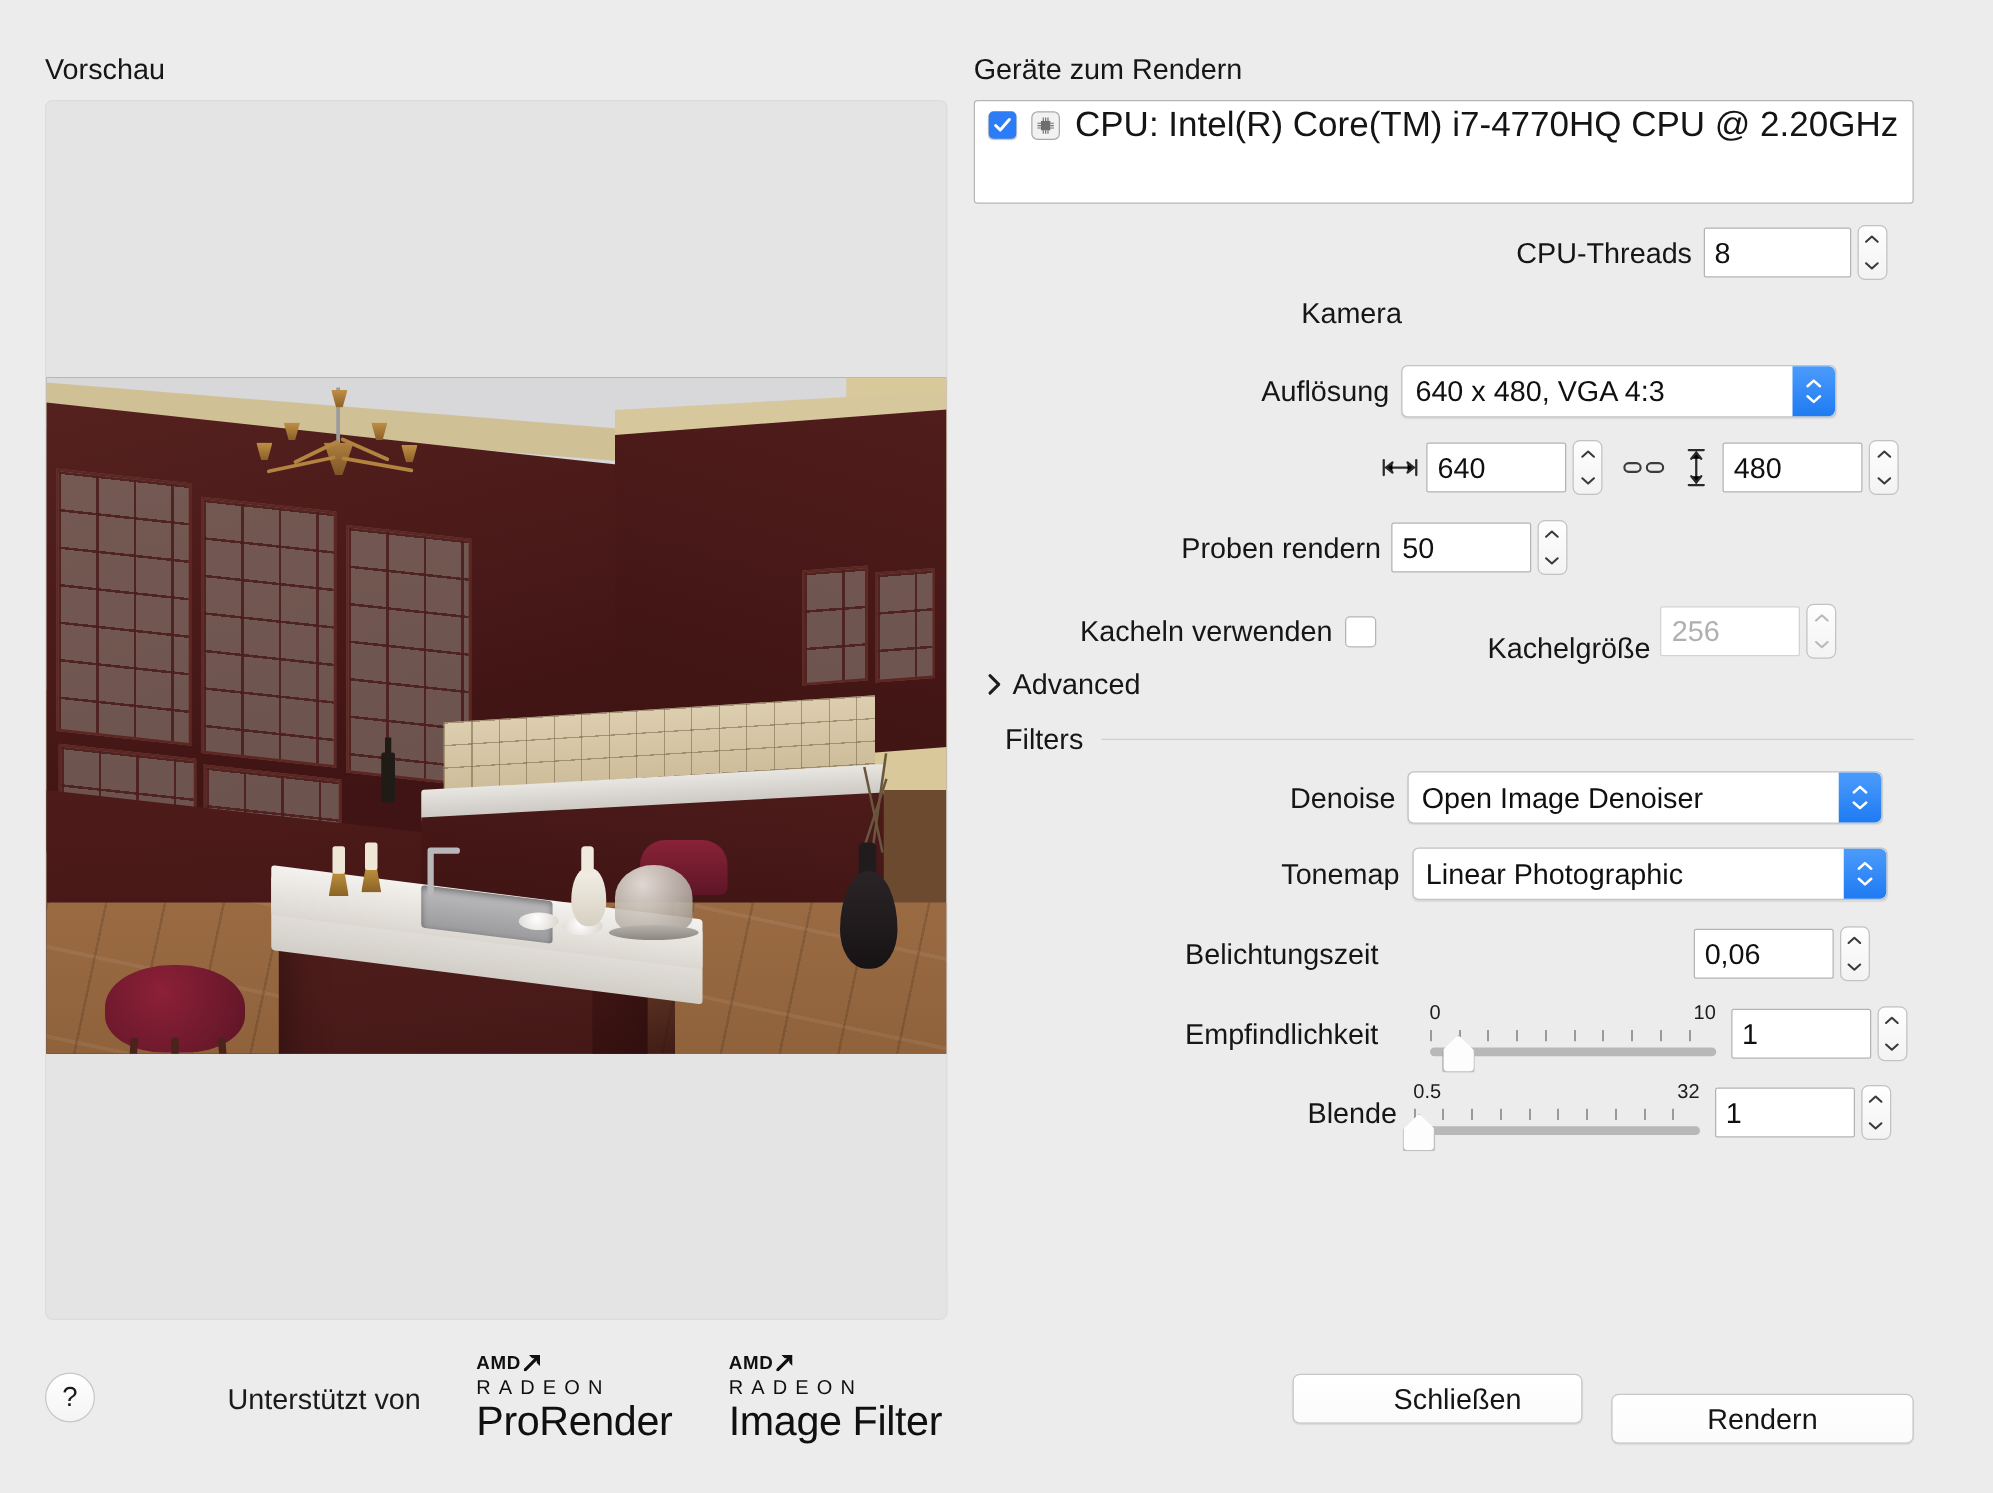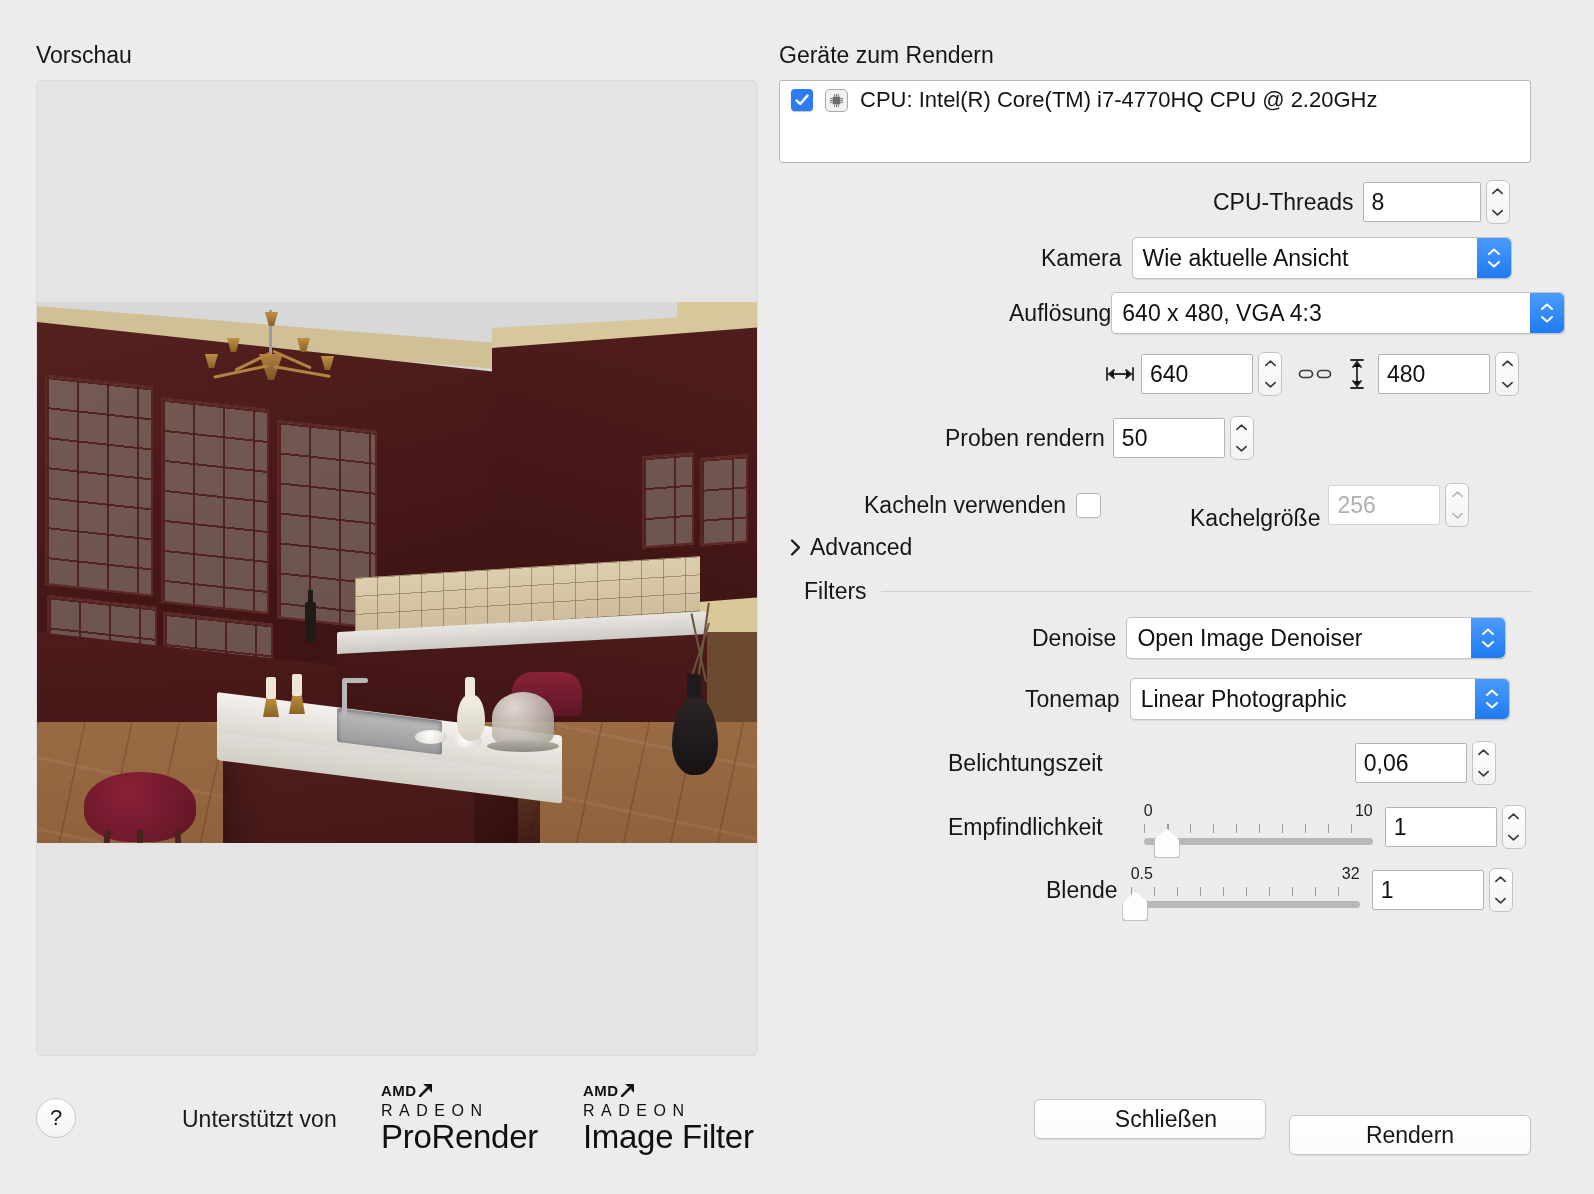--- a/index.html
+++ b/index.html
@@ -158,21 +158,21 @@
   .checkbox {
     width:22px; height:22px; border-radius:4px; background:#2b7cf6;
     display:flex; align-items:center; justify-content:center; flex:0 0 auto;
     box-shadow: 0 1px 1px rgba(0,0,0,.25);
   }
   .checkbox svg { width:16px; height:16px; }
   .cpu-icon {
     width:23px; height:23px; border:1px solid #a9a9a9; border-radius:5px;
     background:#f2f2f2; display:flex; align-items:center; justify-content:center; flex:0 0 auto;
   }
-  .device-name { font-size:22px; color:#141414; white-space:nowrap; }
+  .device-name { font-size:28px; color:#141414; white-space:nowrap; }
 
   
   .row { position:absolute; display:flex; align-items:center; }
 
   
   .tfield {
     background:#fff; border:1px solid #b4b4b4; border-radius:2px;
     font-size:23px; color:#101010; display:flex; align-items:center;
     padding-left:8px; height:40px;
   }
@@ -361,36 +361,25 @@
           <path d="M2 6.5 L7 2 L12 6.5" fill="none" stroke="#3a3a3a" stroke-width="1.8" stroke-linecap="round" stroke-linejoin="round"></path>
         </svg>
       <svg viewBox="0 0 14 9" aria-hidden="true">
           <path d="M2 2.5 L7 7 L12 2.5" fill="none" stroke="#3a3a3a" stroke-width="1.8" stroke-linecap="round" stroke-linejoin="round"></path>
         </svg>
     </div>
   </div>
 
   <div class="row" style="left:1041px; top:237px;">
     <div class="field-label">Kamera</div>
-    <div class="popup" style="width:380px; margin-left:10px;">
-      <span>Wie aktuelle Ansicht</span>
-      <span class="chev">
-        <svg viewBox="0 0 14 10" aria-hidden="true">
-            <path d="M2 7 L7 2.5 L12 7" fill="none" stroke="#fff" stroke-width="2" stroke-linecap="round" stroke-linejoin="round"></path>
-          </svg>
-        <svg viewBox="0 0 14 10" aria-hidden="true">
-            <path d="M2 3 L7 7.5 L12 3" fill="none" stroke="#fff" stroke-width="2" stroke-linecap="round" stroke-linejoin="round"></path>
-          </svg>
-      </span>
-    </div>
   </div>
 
   <div class="row" style="left:1009px; top:292px;">
     <div class="field-label">Auflösung</div>
-    <div class="popup" style="width:454px; ">
+    <div class="popup" style="width:348px; margin-left:10px;">
       <span>640 x 480, VGA 4:3</span>
       <span class="chev">
         <svg viewBox="0 0 14 10" aria-hidden="true">
             <path d="M2 7 L7 2.5 L12 7" fill="none" stroke="#fff" stroke-width="2" stroke-linecap="round" stroke-linejoin="round"></path>
           </svg>
         <svg viewBox="0 0 14 10" aria-hidden="true">
             <path d="M2 3 L7 7.5 L12 3" fill="none" stroke="#fff" stroke-width="2" stroke-linecap="round" stroke-linejoin="round"></path>
           </svg>
       </span>
     </div>

